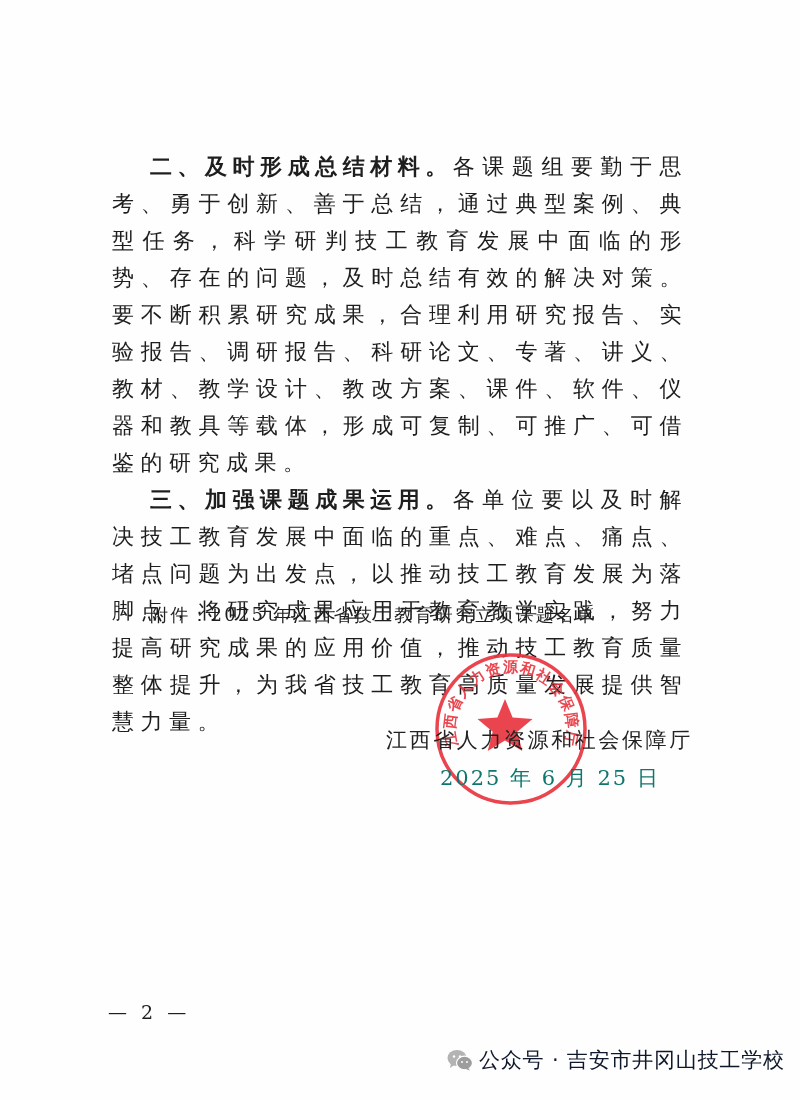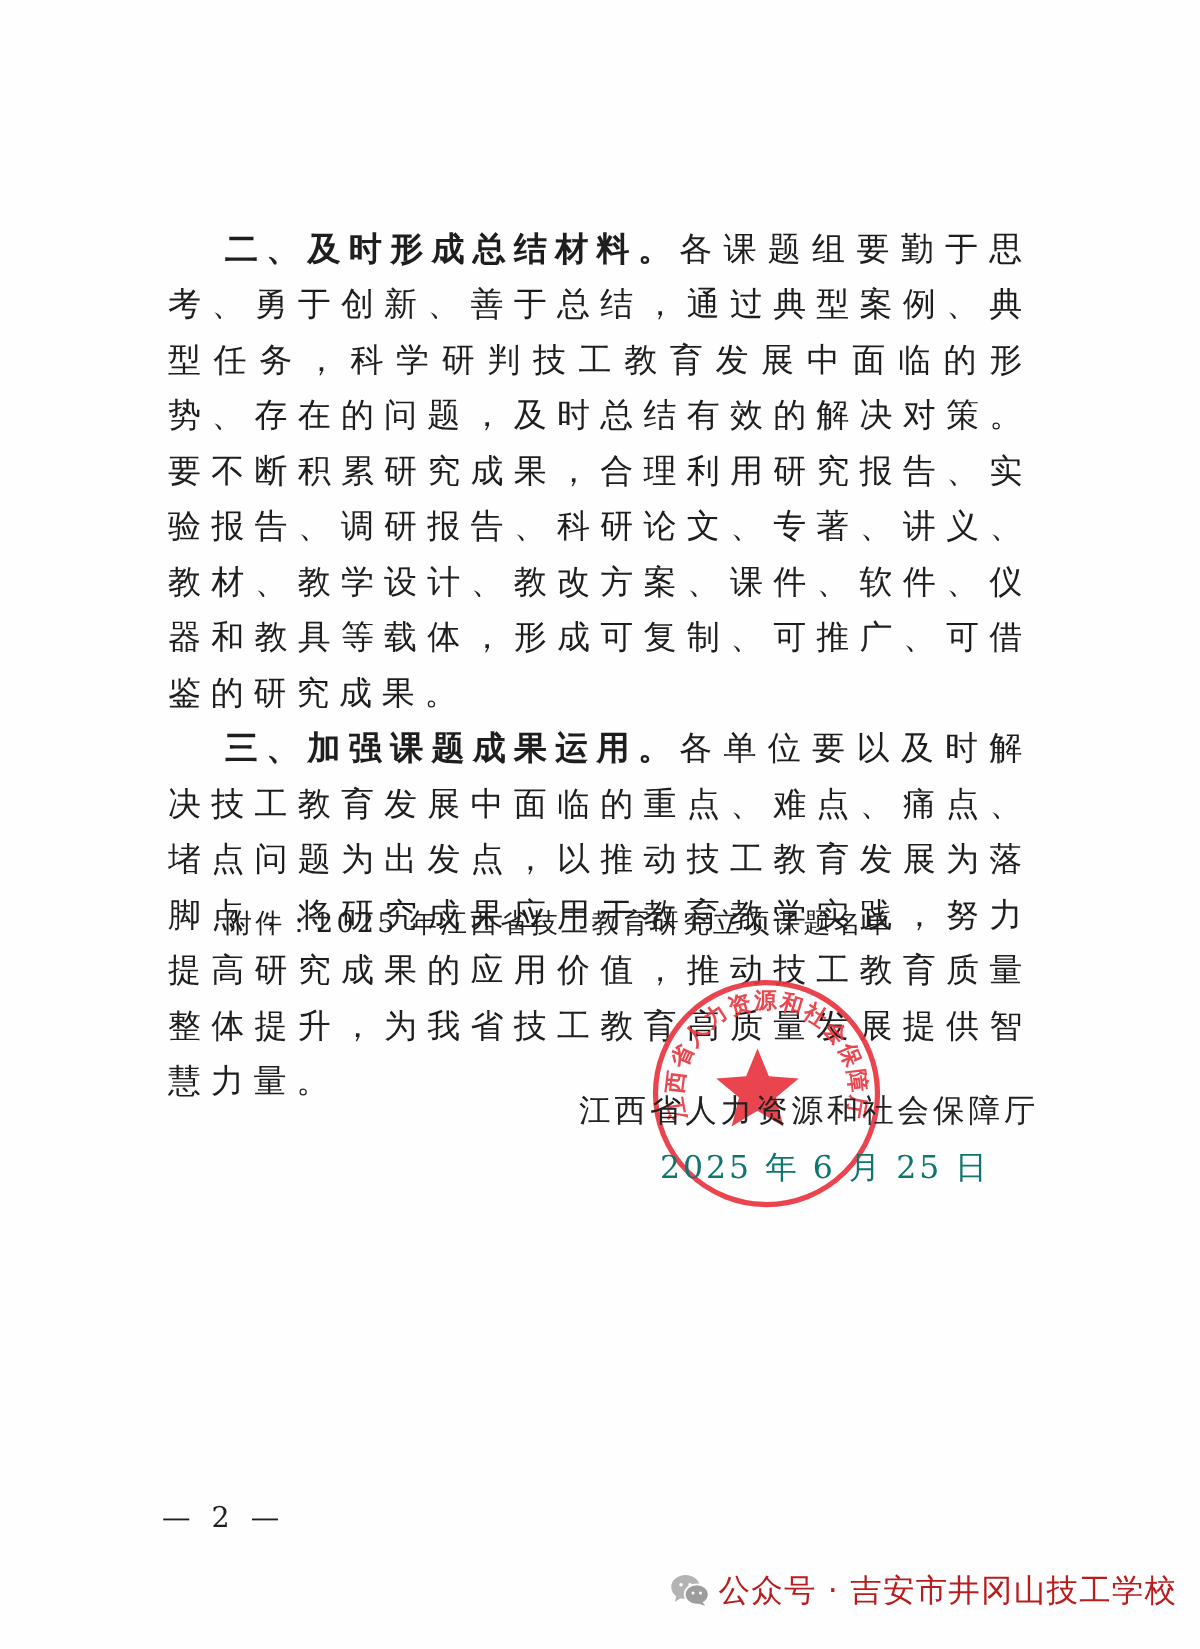--- a/index.html
+++ b/index.html
@@ -83,21 +83,21 @@
       letter-spacing: 4px;
       white-space: nowrap;
     }
     .watermark {
       position: absolute;
       left: 447px;
       top: 1046px;
       display: flex;
       align-items: center;
       gap: 6px;
-      color: #b91c1c;
+      color: #0f172a;
       font-family: "DejaVu Sans", "Liberation Sans", sans-serif;
       font-size: 21px;
       letter-spacing: 0.8px;
       white-space: nowrap;
     }
     .wechat-icon {
       width: 26px;
       height: 22px;
       display: inline-block;
     }

